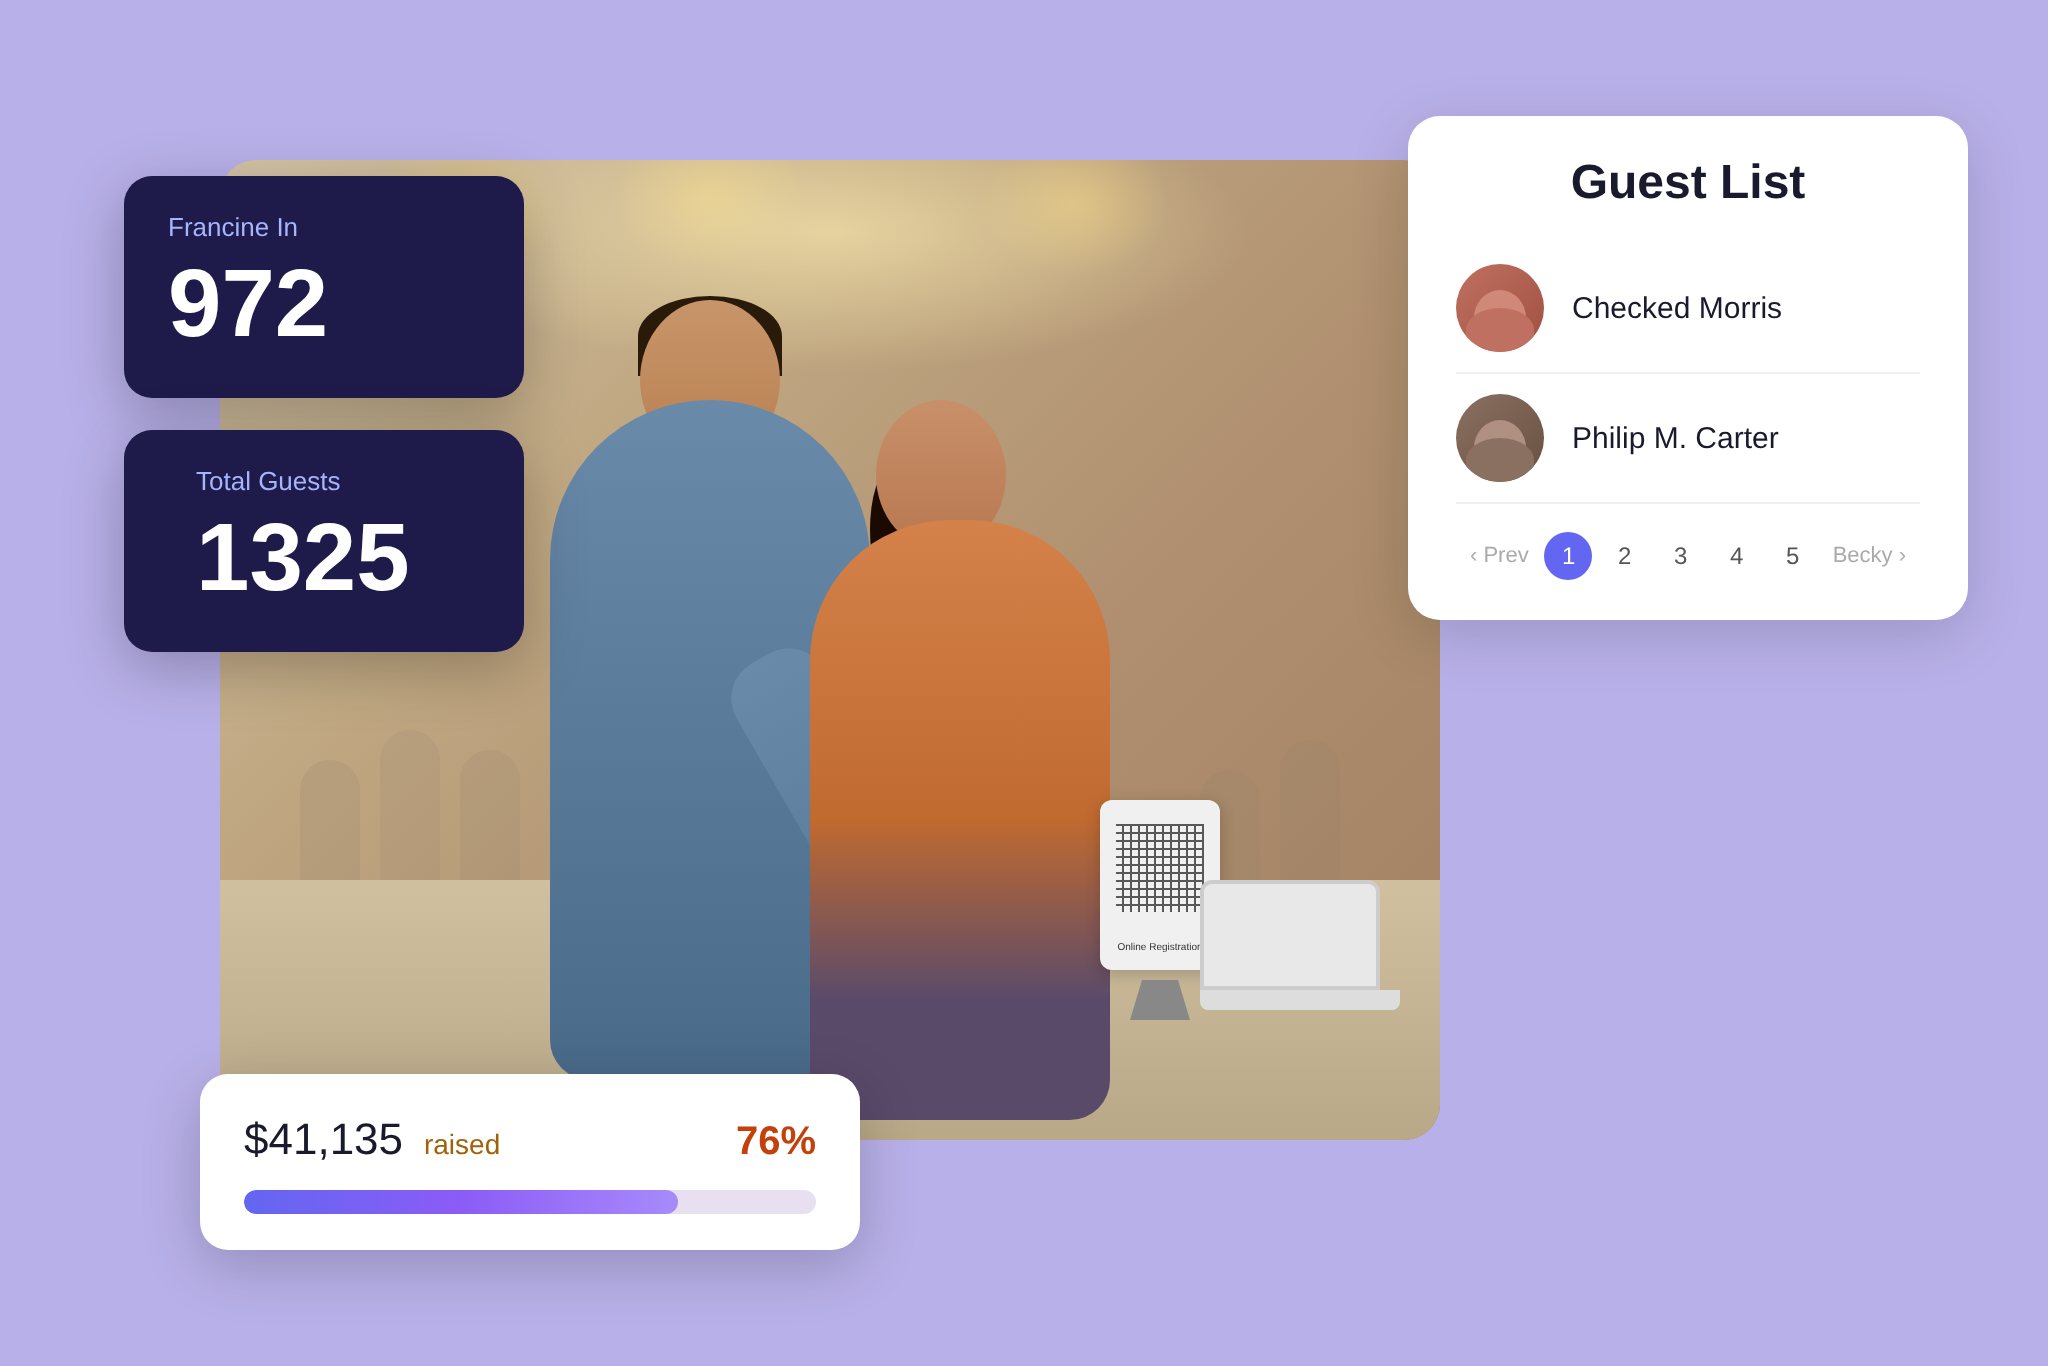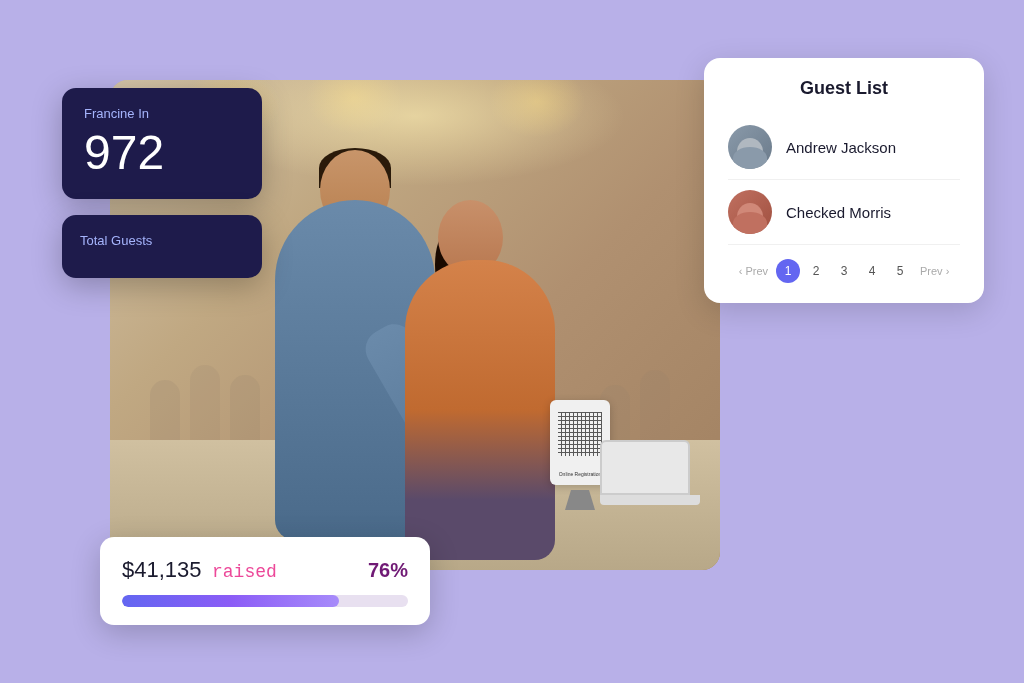--- a/index.html
+++ b/index.html
@@ -291,32 +291,32 @@
     }
 
     .card-checked-in .card-label {
       font-size: 13px;
       color: #a5b4fc;
       margin-bottom: 8px;
     }
 
     .card-checked-in .card-value {
       font-size: 48px;
-      font-weight: 400;
+      font-weight: 700;
       color: #ffffff;
       line-height: 1;
     }
 
     
     .card-total-guests {
       position: absolute;
       left: 62px;
       top: 215px;
       width: 200px;
-      padding: 18px 18px 22px;
+      padding: 18px 36px 22px;
       background: #1e1b4b;
       border-radius: 14px;
       z-index: 10;
       box-shadow: 0 8px 30px rgba(0,0,0,0.25);
     }
 
     .card-total-guests .card-label {
       font-size: 13px;
       color: #a5b4fc;
       margin-bottom: 8px;
@@ -349,30 +349,29 @@
       margin-bottom: 12px;
     }
 
     .card-fundraising .fund-amount {
       font-size: 22px;
       font-weight: 400;
       color: #1a1a2e;
     }
 
     .card-fundraising .fund-raised {
-      font-size: 18px;
-      color: #ec4899;
+      font-size: 14px;
+      color: #a16207;
       margin-left: 6px;
-      font-family: Liberation Mono, monospace;
     }
 
     .card-fundraising .fund-percent {
       font-size: 20px;
       font-weight: 700;
-      color: #701a75;
+      color: #c2410c;
     }
 
     .progress-bar-bg {
       width: 100%;
       height: 12px;
       background: #e8e0f0;
       border-radius: 6px;
       overflow: hidden;
     }
 
@@ -390,21 +389,21 @@
       top: 58px;
       width: 280px;
       padding: 20px 24px;
       background: #ffffff;
       border-radius: 16px;
       z-index: 10;
       box-shadow: 0 8px 30px rgba(0,0,0,0.15);
     }
 
     .guest-list-title {
-      font-size: 18px;
+      font-size: 24px;
       font-weight: 600;
       color: #1a1a2e;
       text-align: center;
       margin-bottom: 16px;
     }
 
     .guest-item {
       display: flex;
       align-items: center;
       padding: 10px 0;
@@ -562,64 +561,65 @@
     </div>
   </div>
 
   <div class="card-checked-in">
     <div class="card-label">Francine In</div>
     <div class="card-value">972</div>
   </div>
 
   <div class="card-total-guests">
     <div class="card-label">Total Guests</div>
+    <div class="card-value">1325</div>
   </div>
 
   <div class="card-fundraising">
     <div class="fund-header">
       <div>
         <span class="fund-amount">$41,135</span>
         <span class="fund-raised">raised</span>
       </div>
       <span class="fund-percent">76%</span>
     </div>
     <div class="progress-bar-bg">
       <div class="progress-bar-fill" style="width: 76%;"></div>
     </div>
   </div>
 
   <div class="card-guest-list">
     <div class="guest-list-title">Guest List</div>
 
 
-    <div class="guest-item">
-      <div class="guest-avatar avatar-andrew">
-        <div class="avatar-face">
-          <div class="face-head" style="background:#b0b8c0;"></div>
-          <div class="face-body" style="background:#8a9aaa;"></div>
-        </div>
-      </div>
-      <span class="guest-name">Andrew Jackson</span>
-    </div>
 
     <div class="guest-item">
       <div class="guest-avatar avatar-francine">
         <div class="avatar-face">
           <div class="face-head" style="background:#d08878;"></div>
           <div class="face-body" style="background:#c07060;"></div>
         </div>
       </div>
       <span class="guest-name">Checked Morris</span>
     </div>
 
+    <div class="guest-item">
+      <div class="guest-avatar avatar-philip">
+        <div class="avatar-face">
+          <div class="face-head" style="background:#b09080;"></div>
+          <div class="face-body" style="background:#8a7060;"></div>
+        </div>
+      </div>
+      <span class="guest-name">Philip M. Carter</span>
+    </div>
 
     <div class="pagination">
       <span class="page-nav">‹ Prev</span>
       <div class="page-btn active">1</div>
       <div class="page-btn">2</div>
       <div class="page-btn">3</div>
       <div class="page-btn">4</div>
       <div class="page-btn">5</div>
-      <span class="page-nav">Prev ›</span>
+      <span class="page-nav">Becky ›</span>
     </div>
   </div>
 
 </div>
 
 </body></html>

